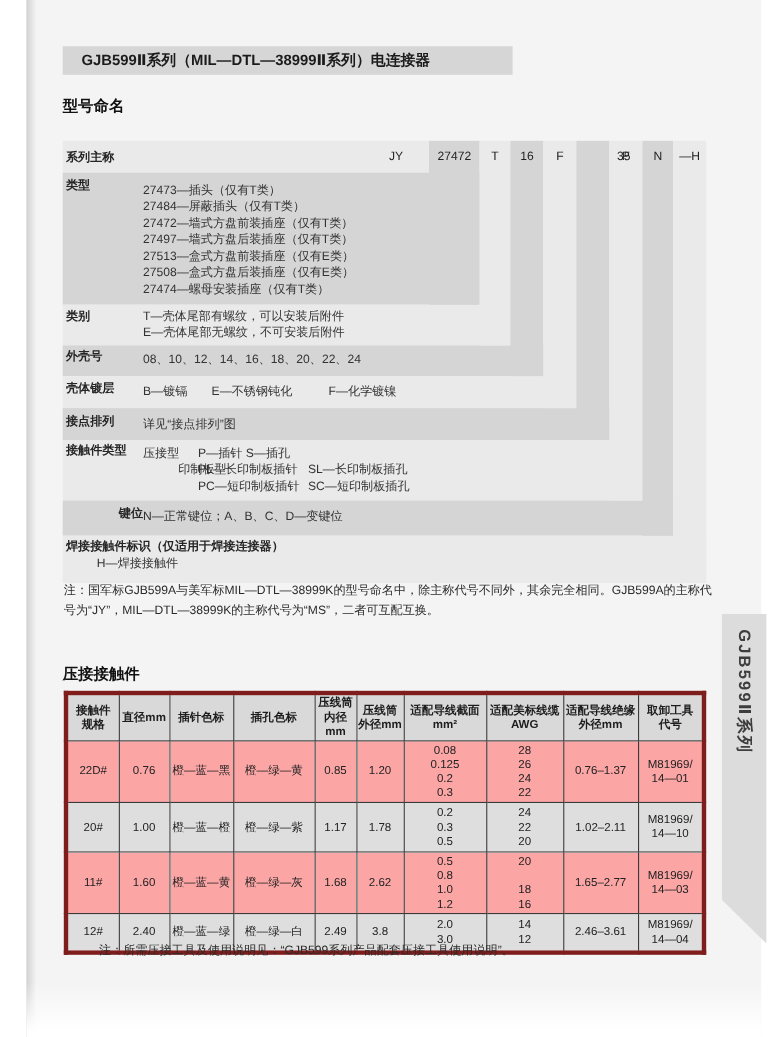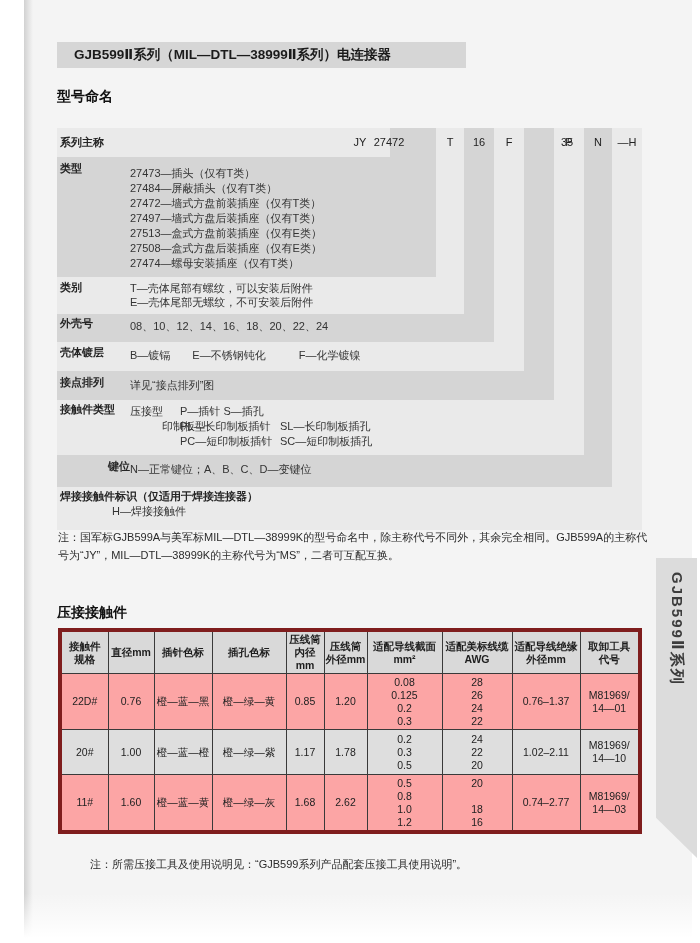--- a/index.html
+++ b/index.html
@@ -61,21 +61,21 @@
 <div class="abs band-d" style="left:390px;top:128px;width:46px;height:149px;"></div>
 <div class="abs band-l" style="left:436px;top:128px;width:28px;height:186px;"></div>
 <div class="abs band-d" style="left:464px;top:128px;width:30px;height:214px;"></div>
 <div class="abs band-l" style="left:494px;top:128px;width:30px;height:243px;"></div>
 <div class="abs band-d" style="left:524px;top:128px;width:30px;height:272px;"></div>
 <div class="abs band-l" style="left:554px;top:128px;width:30px;height:327px;"></div>
 <div class="abs band-d" style="left:584px;top:128px;width:28px;height:359px;"></div>
 <div class="abs band-l" style="left:612px;top:128px;width:30px;height:402px;"></div>
 
 <div class="abs code" style="left:330px;width:60px;">JY</div>
-<div class="abs code" style="left:366px;width:46px;">27472</div>
+<div class="abs code" style="left:390px;width:46px;">27472</div>
 <div class="abs code" style="left:436px;width:28px;">T</div>
 <div class="abs code" style="left:464px;width:30px;">16</div>
 <div class="abs code" style="left:494px;width:30px;">F</div>
 <div class="abs code" style="left:552px;width:30px;">35</div>
 <div class="abs code" style="left:554px;width:30px;">P</div>
 <div class="abs code" style="left:584px;width:28px;">N</div>
 <div class="abs code" style="left:612px;width:30px;">—H</div>
 
 <div class="abs lbl" style="left:60px;top:135px;">系列主称</div>
 <div class="abs lbl" style="left:60px;top:161px;">类型</div>
@@ -100,21 +100,21 @@
 <div class="abs ct" style="left:130px;top:348px;">B—镀镉　　E—不锈钢钝化　　　F—化学镀镍</div>
 <div class="abs ct" style="left:130px;top:378px;">详见“接点排列”图</div>
 <div class="abs ct" style="left:130px;top:404px;">压接型</div>
 <div class="abs ct" style="left:180px;top:404px;">P—插针 S—插孔</div>
 <div class="abs ct" style="left:130px;top:419px;padding-left:32px;">印制板型</div>
 <div class="abs ct" style="left:180px;top:419px;">PL—长印制板插针</div>
 <div class="abs ct" style="left:280px;top:419px;">SL—长印制板插孔</div>
 <div class="abs ct" style="left:180px;top:434px;">PC—短印制板插针</div>
 <div class="abs ct" style="left:280px;top:434px;">SC—短印制板插孔</div>
 <div class="abs ct" style="left:130px;top:462px;">N—正常键位；A、B、C、D—变键位</div>
-<div class="abs ct" style="left:88px;top:504px;margin-left:24px;">H—焊接接触件</div>
+<div class="abs ct" style="left:88px;top:504px;">H—焊接接触件</div>
 
 <div class="abs note" style="left:58px;top:529px;width:598px;">注：国军标GJB599A与美军标MIL—DTL—38999K的型号命名中，除主称代号不同外，其余完全相同。GJB599A的主称代号为“JY”，MIL—DTL—38999K的主称代号为“MS”，二者可互配互换。</div>
 
 <div class="abs h2" style="left:57px;top:604px;">压接接触件</div>
 
 <table class="crimp">
   <colgroup>
     <col style="width:48px">
       <col style="width:46px">
       <col style="width:58px">
@@ -192,22 +192,37 @@
       <td>1.68</td>
       <td>2.62</td>
       <td>0.5
 0.8
 1.0
 1.2</td>
       <td>20
 
 18
 16</td>
-      <td>0.74–2.77</td>
+      <td>1.65–2.77</td>
       <td>M81969/
 14—03</td>
+    </tr>
+    <tr class="row-g h33">
+      <td>12#</td>
+      <td>2.40</td>
+      <td>橙—蓝—绿</td>
+      <td>橙—绿—白</td>
+      <td>2.49</td>
+      <td>3.8</td>
+      <td>2.0
+3.0</td>
+      <td>14
+12</td>
+      <td>2.46–3.61</td>
+      <td>M81969/
+14—04</td>
     </tr>
   </tbody>
 </table>
 
 <div class="abs note" style="left:58px;top:856px;width:600px;margin-left:32px;">注：所需压接工具及使用说明见：“GJB599系列产品配套压接工具使用说明”。</div>
 
 <div class="abs side-tab">GJB599Ⅱ系列</div>
 
 </body></html>

